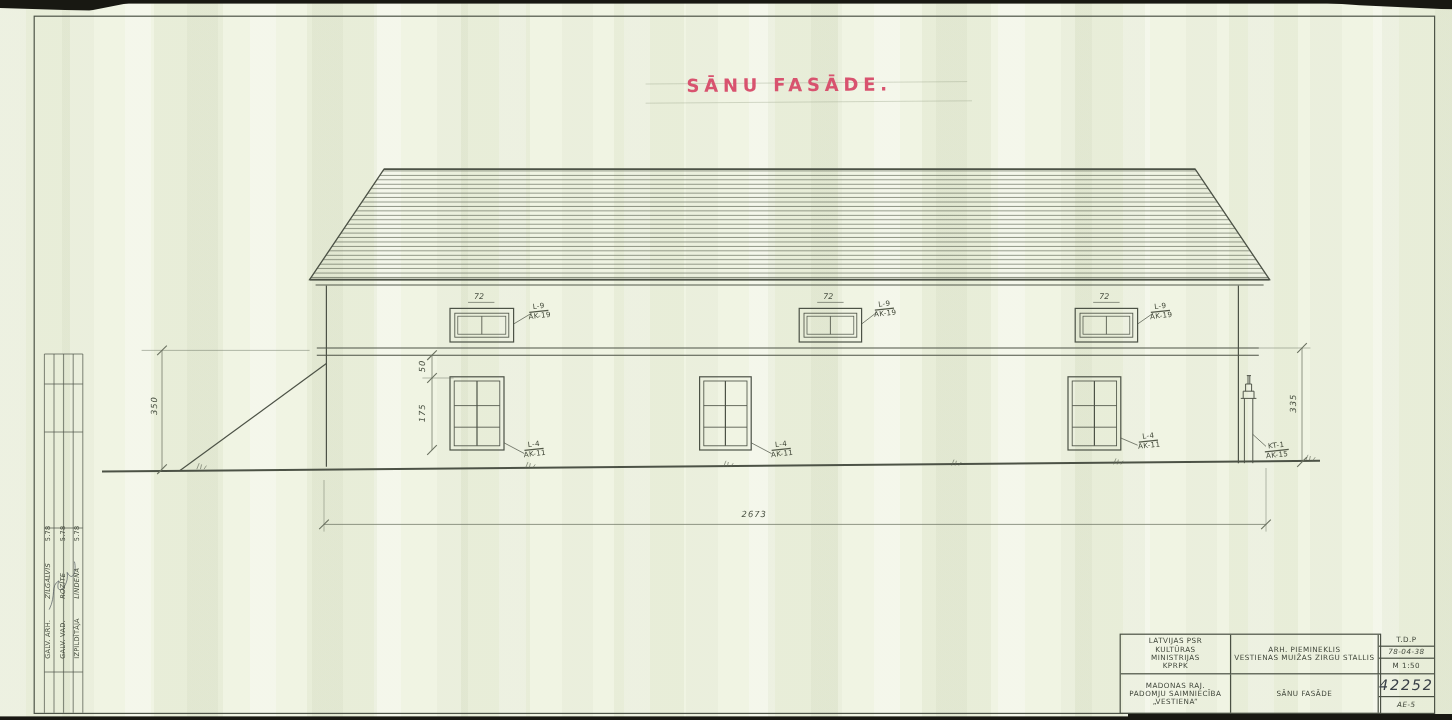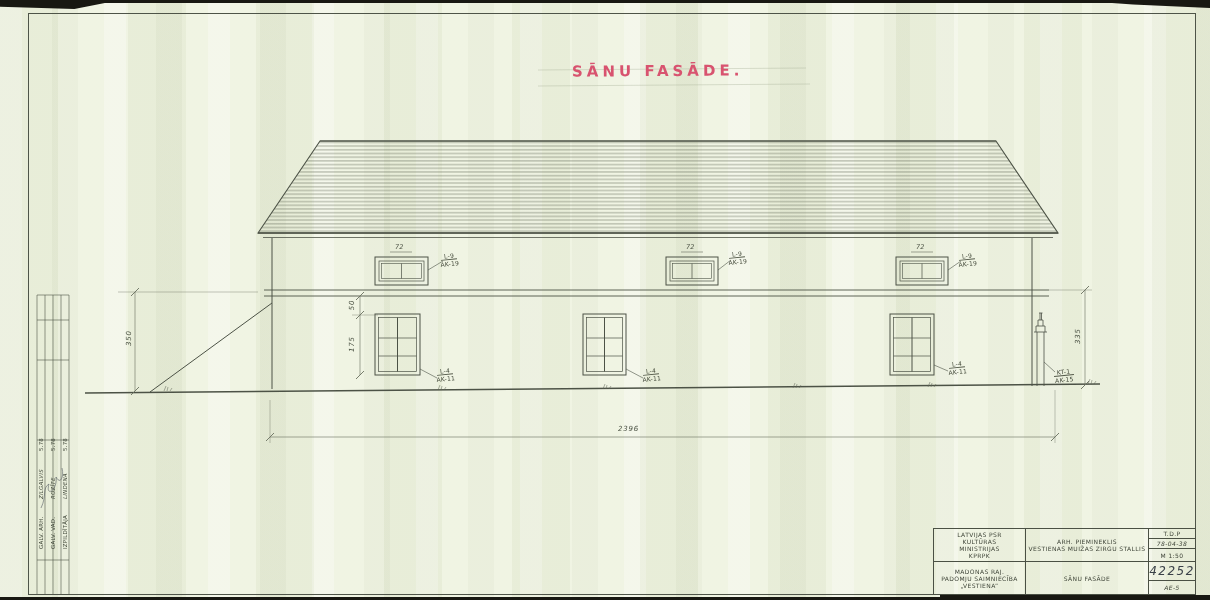--- a/index.html
+++ b/index.html
@@ -24,21 +24,21 @@
   .art{position:absolute;left:0;top:0;}
   .t{position:absolute;white-space:nowrap;}
   .red-title{left:572px;top:62px;font-size:15px;letter-spacing:4px;
     color:#d8536f;font-weight:bold;transform:rotate(-0.4deg);}
   .dim{font-size:7px;font-style:italic;letter-spacing:0.8px;color:#4a5143;}
   .rot{transform:rotate(-90deg);transform-origin:center;}
   .wdim{font-size:6.5px;font-style:italic;color:#4a5143;text-align:right;}
   .fraclabel{position:absolute;display:flex;flex-direction:column;align-items:center;
     font-size:6px;line-height:7px;color:#414738;transform:rotate(-6deg);letter-spacing:0.3px;}
   .fraclabel .fl-top{border-bottom:0.8px solid #525848;padding:0 3px;}
-  .tb{position:absolute;left:933px;top:528px;width:263px;height:67px;
+  .tb{position:absolute;left:933px;top:528px;width:218px;height:67px;
     border:1px solid #4a5044;box-sizing:border-box;font-size:6px;color:#3e4438;text-decoration:underline;}
   .tb .cell{position:absolute;box-sizing:border-box;display:flex;flex-direction:column;
     align-items:center;justify-content:center;text-align:center;line-height:7px;
     letter-spacing:0.4px;overflow:hidden;}
   .tb .br1{border-right:1px solid #4a5044;}
   .tb .bb1{border-bottom:1px solid #4a5044;}
   .tb .num{font-size:12px;font-style:italic;letter-spacing:1.5px;color:#3a4148;}
   .tb .hand{font-style:italic;}
   .sig{position:absolute;left:35px;top:430px;width:165px;height:37px;
     transform-origin:0 0;transform:rotate(-90deg) translateX(-165px);
@@ -195,21 +195,21 @@
       <line x1="37" y1="320" x2="69" y2="320"></line>
       <line x1="37" y1="360" x2="69" y2="360"></line>
       <line x1="37" y1="440" x2="69" y2="440"></line>
       <line x1="37" y1="560" x2="69" y2="560"></line>
     </g>
     <path d="M41,508 c6,-12 1,-20 8,-24 c-4,14 9,6 7,-7 c5,9 8,-2 6,-9" stroke="#4b525a" stroke-width="0.7" fill="none" opacity="0.8"></path>
   </svg>
 
   <div class="t red-title">SĀNU FASĀDE.</div>
 
-  <div class="t dim" style="left:618px;top:425px;">2396</div>
+  <div class="t dim" style="left:618px;top:425px;">2673</div>
   <div class="t dim rot" style="left:121px;top:334px;">350</div>
   <div class="t dim rot" style="left:1070px;top:332px;">335</div>
   <div class="t dim rot" style="left:347px;top:301px;">50</div>
   <div class="t dim rot" style="left:344px;top:340px;">175</div>
   <div class="t wdim" style="left:395px;top:243px;">72</div>
   <div class="t wdim" style="left:686px;top:243px;">72</div>
   <div class="t wdim" style="left:916px;top:243px;">72</div>
 
   <div class="fraclabel" style="left:440px;top:252px;">
     <span class="fl-top">L-9</span>

